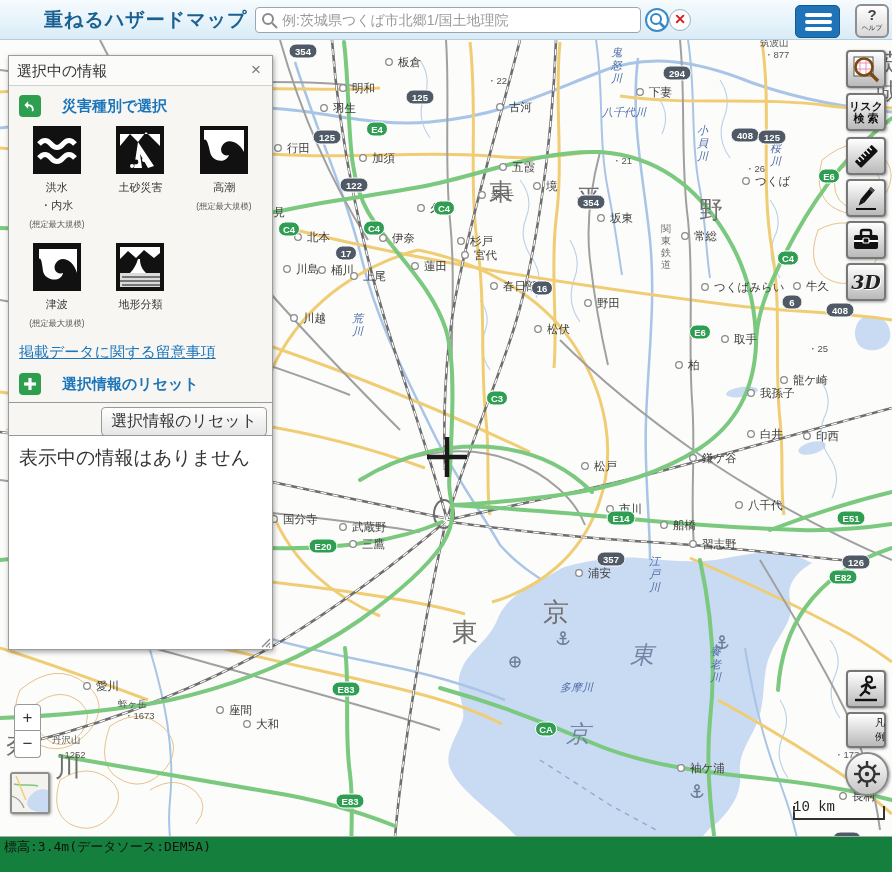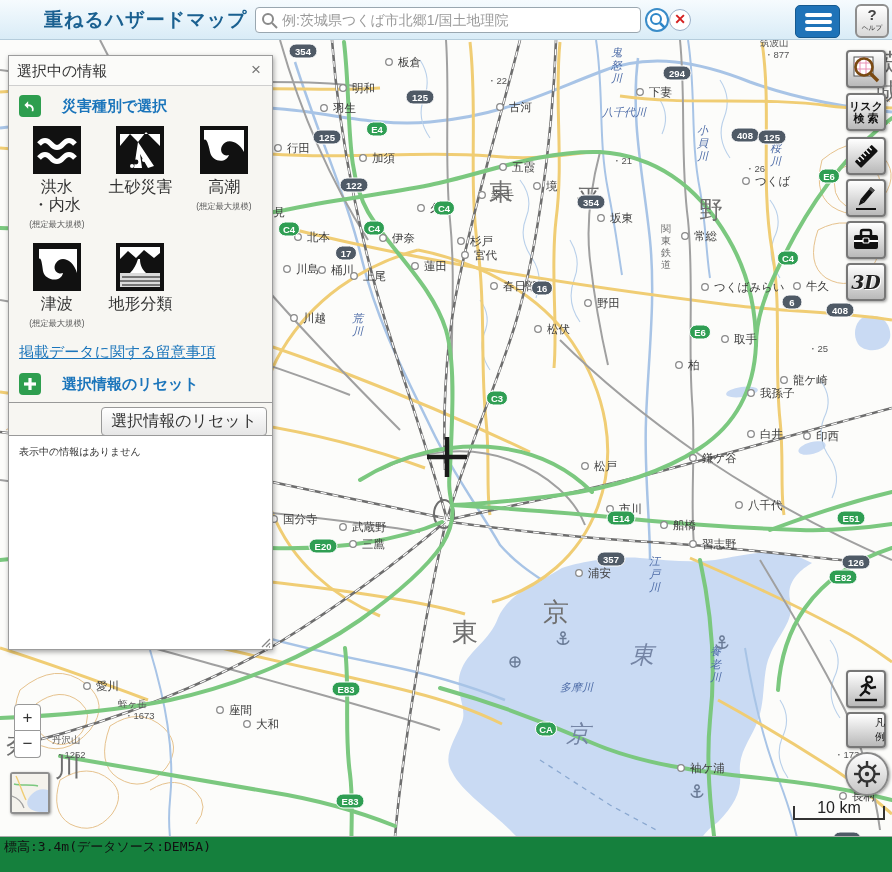--- a/index.html
+++ b/index.html
@@ -43,31 +43,31 @@
   #panel-close { position:absolute; right:6px; top:0; width:20px; height:28px; line-height:28px;
     text-align:center; color:#777; font-size:17px; cursor:pointer; }
   .sec-row { display:flex; align-items:center; padding:9px 10px 5px 10px; flex:0 0 auto;gap:12px; }
   .sec-icon { width:22px; height:22px; border-radius:4px; background:#2e9e4f; margin-right:9px;
     display:flex; align-items:center; justify-content:center; flex:0 0 auto; }
   .sec-label { font-size:15px; font-weight:600; color:#1b75bb; cursor:pointer; }
   #hazard-grid { display:grid; grid-template-columns:repeat(3,1fr); padding:4px 6px 0 6px;
     row-gap:12px; flex:0 0 auto; }
   .hazard { text-align:center; cursor:pointer; }
   .hicon { width:48px; height:48px; margin:0 auto 4px auto; }
-  .hline { font-size:16px; color:#333; line-height:18px; }
+  .hline { font-size:11px; color:#333; line-height:18px; }
   .hnote { font-size:9px; color:#555; margin-top:4px; transform:scale(.92); }
   #notes-link { font-size:15px; color:#1b75bb; text-decoration:underline; padding:13px 10px 9px 10px;
     cursor:pointer; flex:0 0 auto; }
   #divider1 { border-top:1px solid #999; margin:2px 0 0 0; }
   #reset-row { height:32px; position:relative; flex:0 0 auto; }
   #reset-btn { position:absolute; right:5px; top:4px; font-size:16px; color:#333; padding:3px 9px;
     background:linear-gradient(#ffffff,#e6e6e6); border:1px solid #999; border-radius:4px; cursor:pointer;
     font-family:"Liberation Sans",sans-serif; }
   #list-area { flex:1 1 auto; background:#fff; border-top:1px solid #999; position:relative; }
-  #empty-msg { font-size:10px; color:#333; padding:9px 10px; }
+  #empty-msg { font-size:19px; color:#333; padding:9px 10px; }
   #resize-handle { position:absolute; right:1px; bottom:1px; width:11px; height:11px; cursor:nwse-resize; }
 
   
   .tool-btn { position:absolute; left:846px; width:40px; height:38px; border-radius:4px;
     background:linear-gradient(#ffffff,#b9b9b9); border:2px solid #777;
     box-shadow:1px 1px 3px rgba(0,0,0,.4); cursor:pointer; z-index:15;
     display:flex; align-items:center; justify-content:center; flex-direction:column; }
   #tb-risk { font-size:11px; font-weight:bold; color:#111; line-height:12px; text-align:center; }
   #tb-3d span { font-size:19px; font-weight:bold; font-style:italic; color:#222;
     font-family:"DejaVu Serif",serif; text-shadow:1px 1px 0 #fff; }
@@ -84,22 +84,22 @@
   #zoom-in { border-radius:4px 4px 0 0; }
   #zoom-out { border-radius:0 0 4px 4px; border-top:none; }
   #minimap { position:absolute; left:10px; top:772px; width:40px; height:42px; border:2px solid #8f8f8f;
     border-radius:3px; background:#fff; z-index:15; overflow:hidden; cursor:pointer;
     box-shadow:1px 1px 3px rgba(0,0,0,.4); }
 
   
   #scale-bar { position:absolute; left:793px; top:799px; width:92px; height:21px; z-index:14; }
   #scale-bar .line { position:absolute; left:0; right:0; bottom:0; height:14px;
     border-left:2px solid #333; border-right:2px solid #333; border-bottom:2px solid #333; }
-  #scale-bar .txt { position:absolute; width:100%; top:0; text-align:center; font-size:16px; color:#222;
-    text-shadow:0 0 2px #fff,0 0 2px #fff; font-family:Liberation Sans, sans-serif; }
+  #scale-bar .txt { position:absolute; width:100%; top:0; font-size:14px; color:#222;
+    text-shadow:0 0 2px #fff,0 0 2px #fff; font-family:Liberation Mono, monospace; }
 
   
   #expander { position:absolute; left:424px; top:838px; width:86px; height:14px; background:#eaeaea;
     border:1px solid #aaa; border-bottom:none; border-radius:8px 8px 0 0; z-index:15; cursor:pointer;
     display:flex; align-items:center; justify-content:center; }
 
   
   #crosshair { position:absolute; left:427px; top:437px; z-index:5; pointer-events:none; }
 
   

